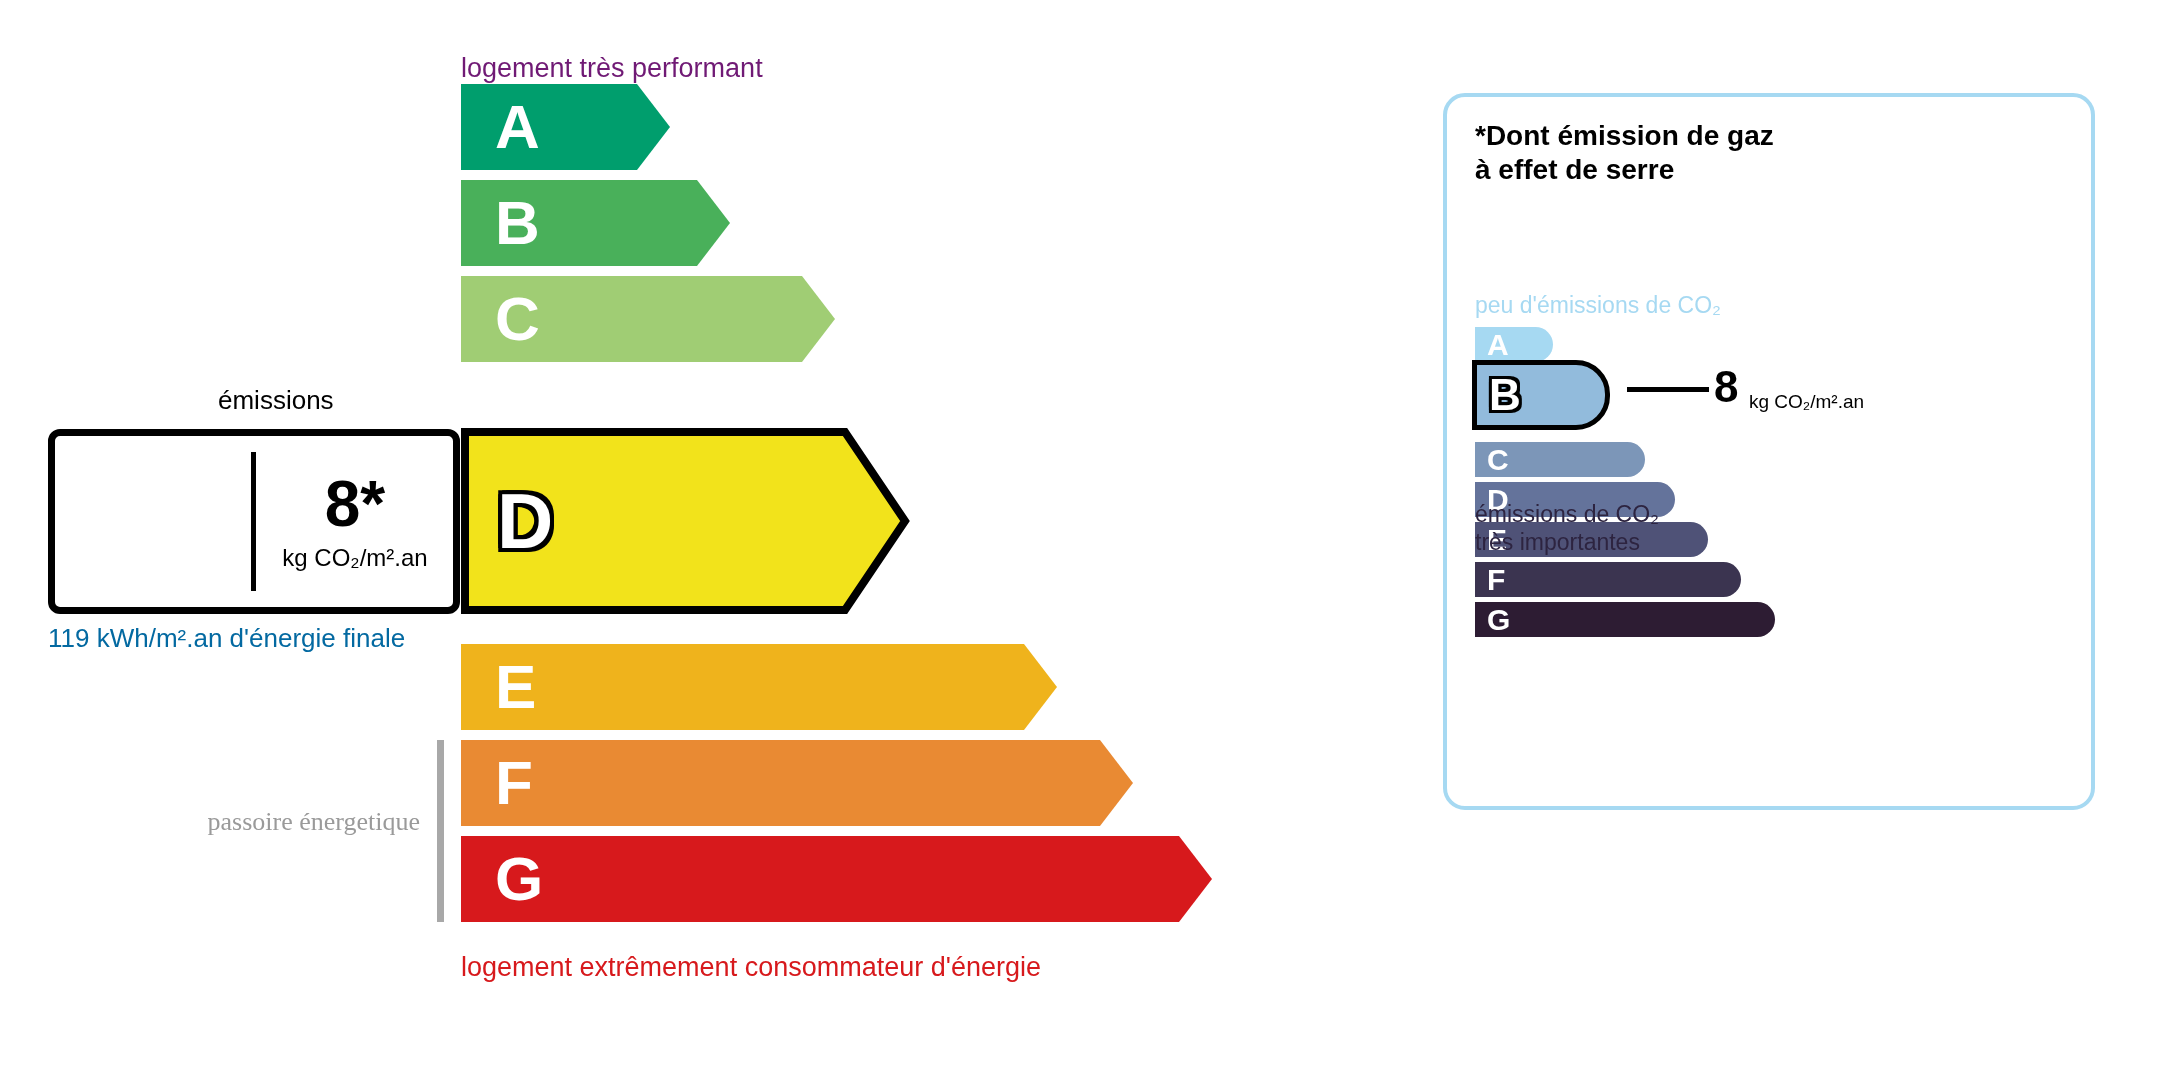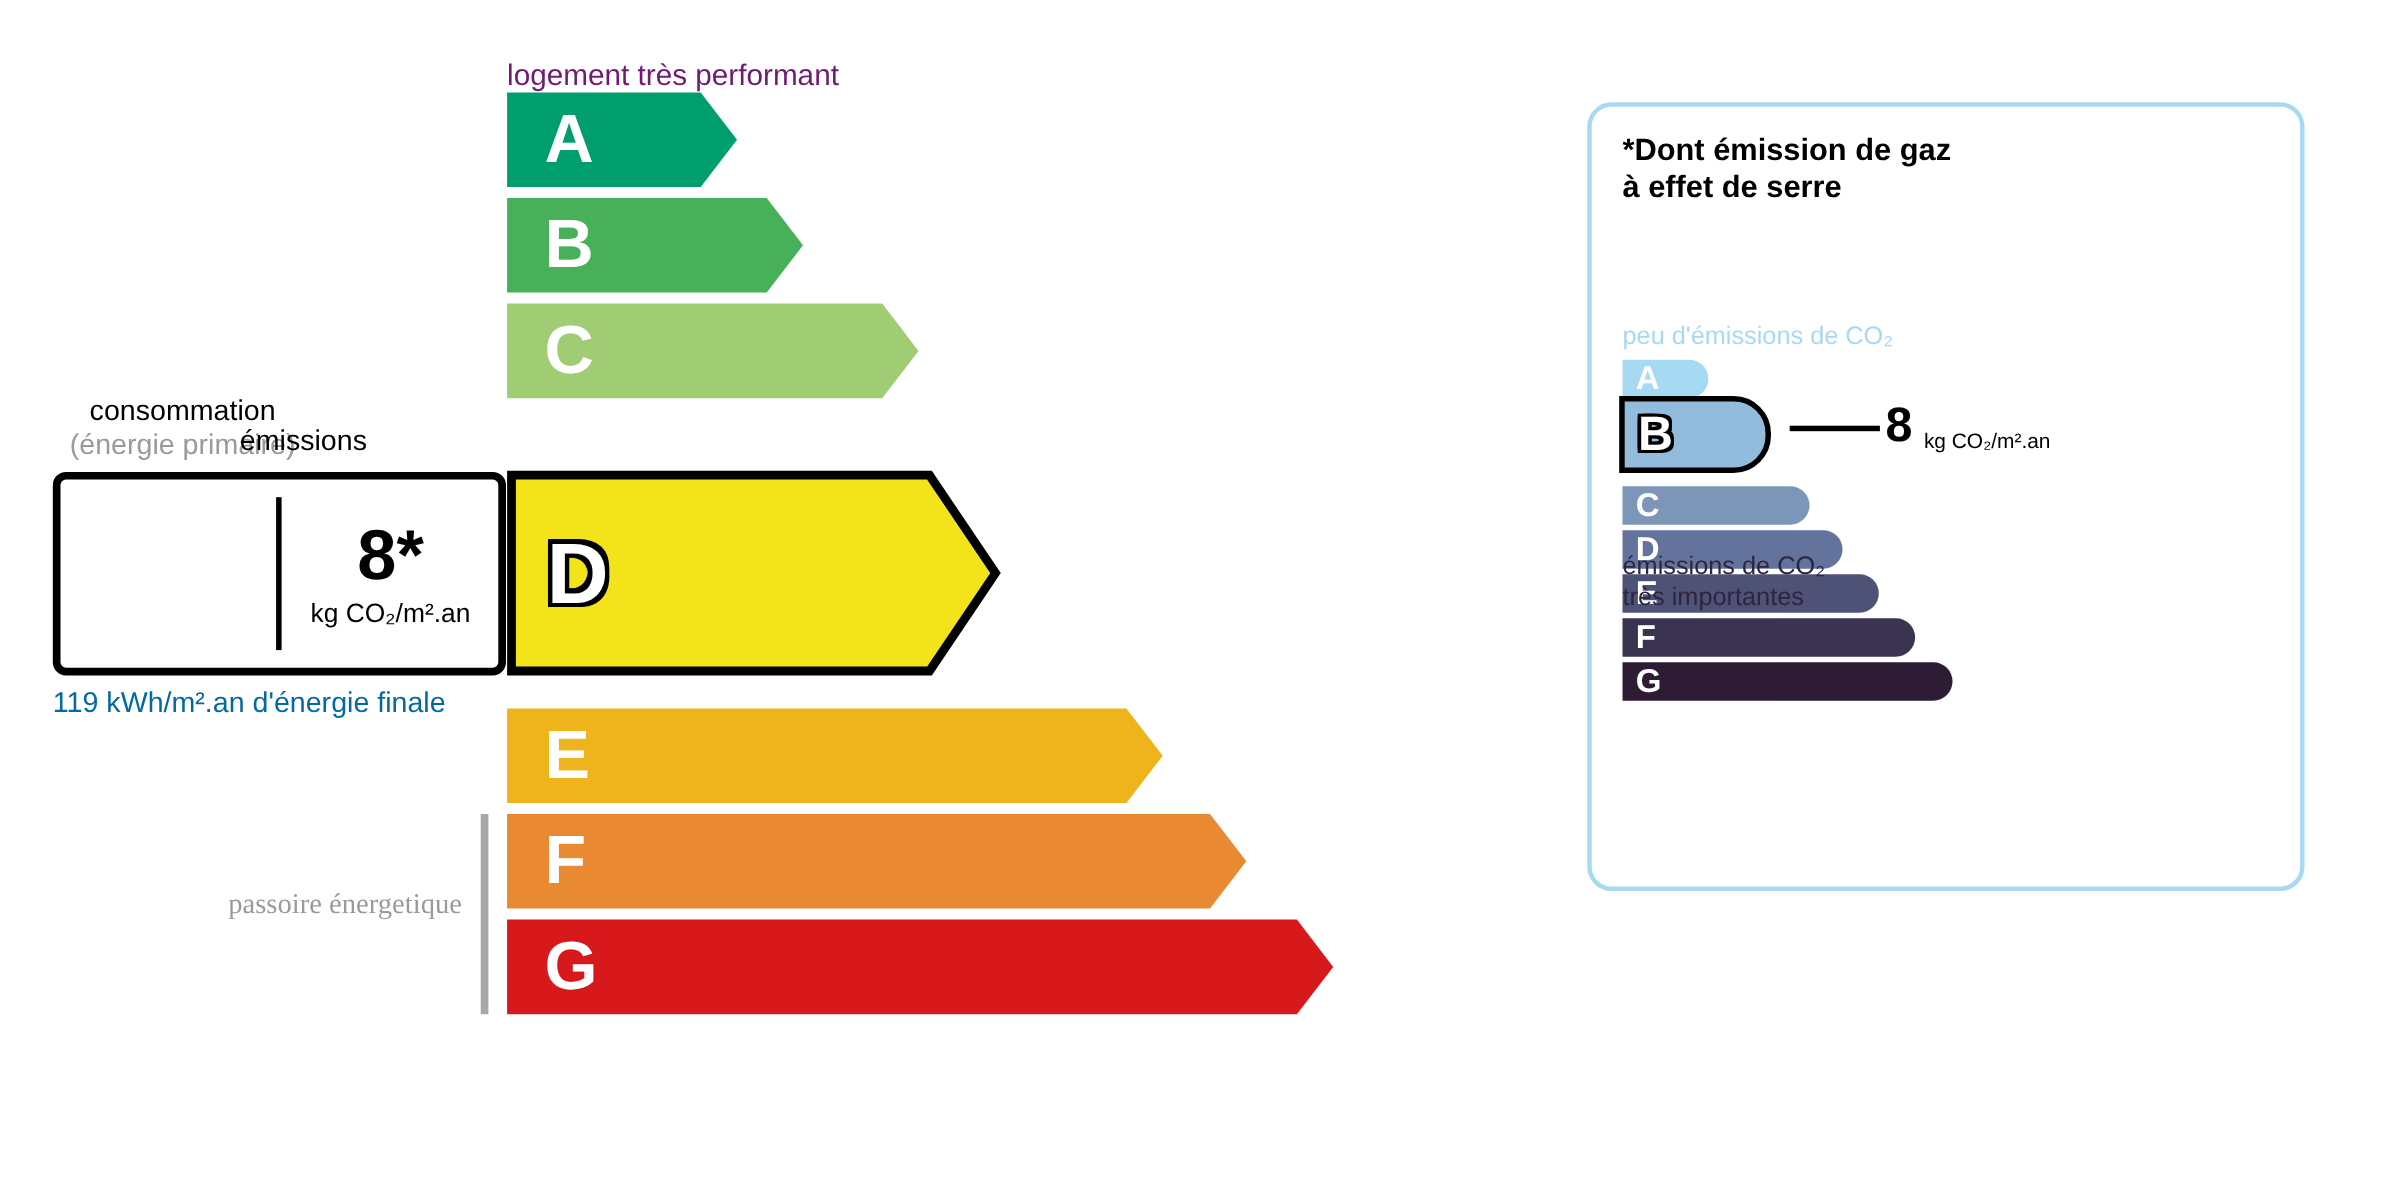--- a/index.html
+++ b/index.html
@@ -157,25 +157,22 @@
     <span class="letter">F</span>
   </div>
 
   <div class="band" style="top:836px;height:86px;">
     <svg width="754" height="86" viewBox="0 0 754 86">
       <path d="M0 0 H718 L751 43 L718 86 H0 Z" fill="#d7191c"></path>
     </svg>
     <span class="letter">G</span>
   </div>
 
-
-  <div class="hdr" id="hdr-conso">
-    <span>consommation</span>
-    <span class="sub">(énergie primaire)</span>
-  </div>
+  <div class="bottom-caption">logement extrêmement consommateur d'énergie</div>
+
   <div class="hdr" id="hdr-emis">émissions</div>
 
   <div id="consumption-box">
     <div class="divider"></div>
     <div class="metric" id="metric-emissions">
       <div class="value">8*</div>
       <div class="unit">kg CO₂/m².an</div>
     </div>
   </div>
 

